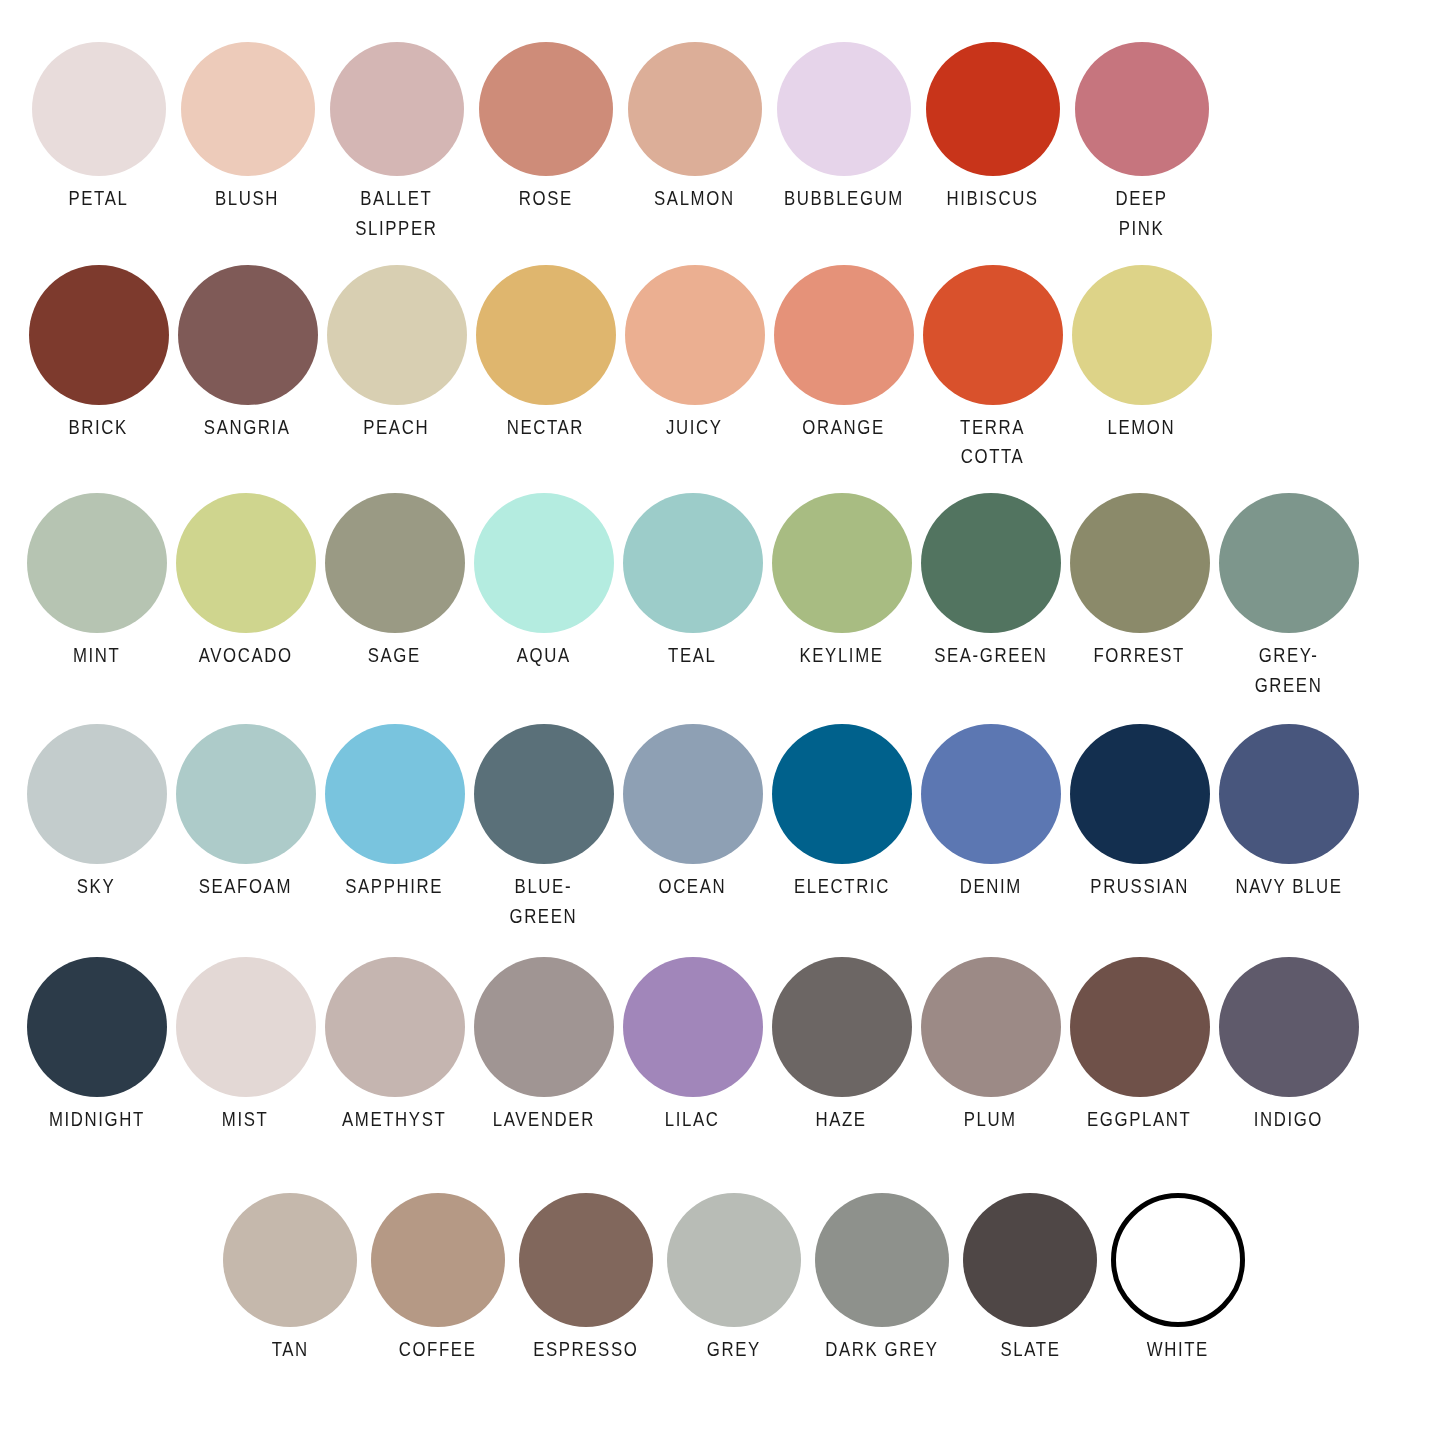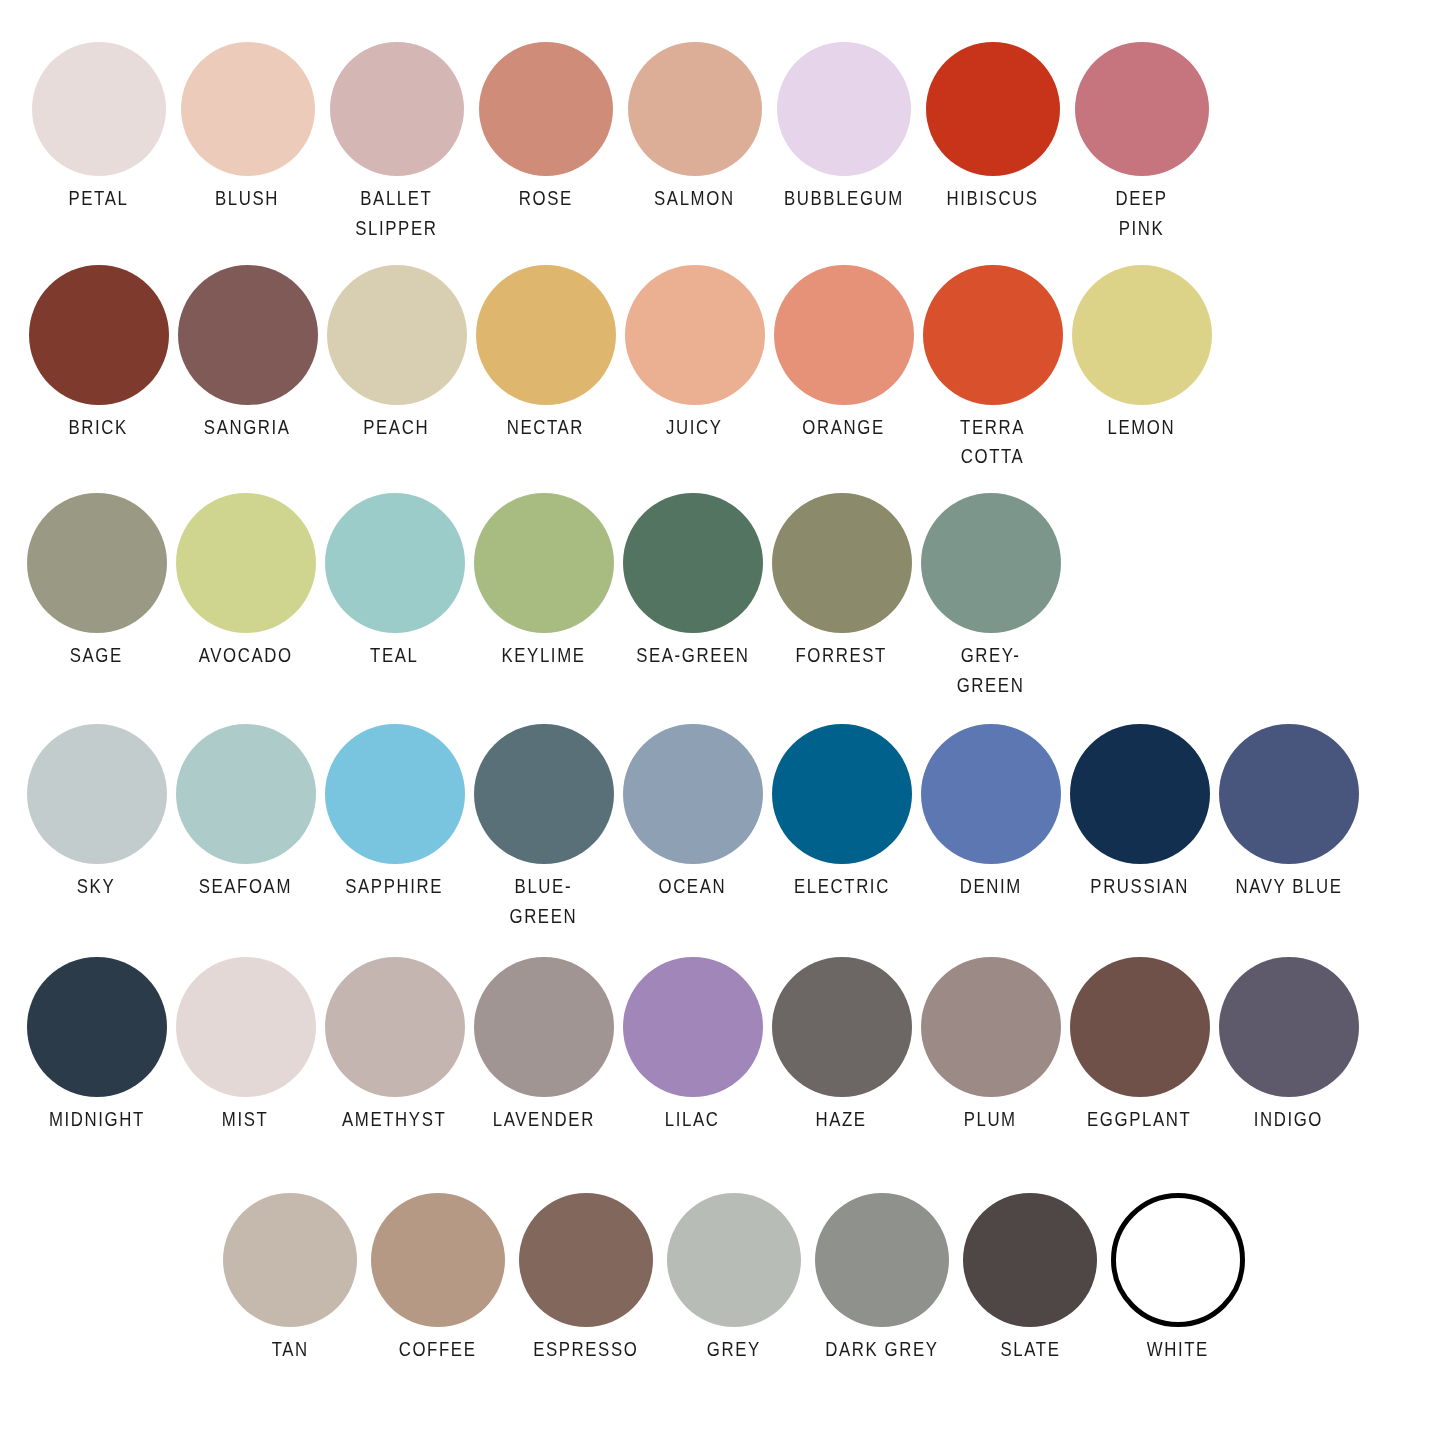--- a/index.html
+++ b/index.html
@@ -148,26 +148,34 @@
         <div class="swatch-label">TERRA
 COTTA</div>
       </div>
       <div class="swatch-cell">
         <div class="swatch-circle" style="background: rgb(221, 211, 136);"></div>
         <div class="swatch-label">LEMON</div>
       </div>
     </div>
   <div class="palette-row" id="row-3">
       <div class="swatch-cell">
+        <div class="swatch-circle" style="background: rgb(182, 196, 178);"></div>
+        <div class="swatch-label">MINT</div>
+      </div>
+      <div class="swatch-cell">
+        <div class="swatch-circle" style="background: rgb(207, 213, 142);"></div>
+        <div class="swatch-label">AVOCADO</div>
+      </div>
+      <div class="swatch-cell">
         <div class="swatch-circle" style="background: rgb(154, 154, 132);"></div>
         <div class="swatch-label">SAGE</div>
       </div>
       <div class="swatch-cell">
-        <div class="swatch-circle" style="background: rgb(207, 213, 142);"></div>
-        <div class="swatch-label">AVOCADO</div>
+        <div class="swatch-circle" style="background: rgb(180, 236, 224);"></div>
+        <div class="swatch-label">AQUA</div>
       </div>
       <div class="swatch-cell">
         <div class="swatch-circle" style="background: rgb(156, 204, 201);"></div>
         <div class="swatch-label">TEAL</div>
       </div>
       <div class="swatch-cell">
         <div class="swatch-circle" style="background: rgb(168, 188, 130);"></div>
         <div class="swatch-label">KEYLIME</div>
       </div>
       <div class="swatch-cell">

